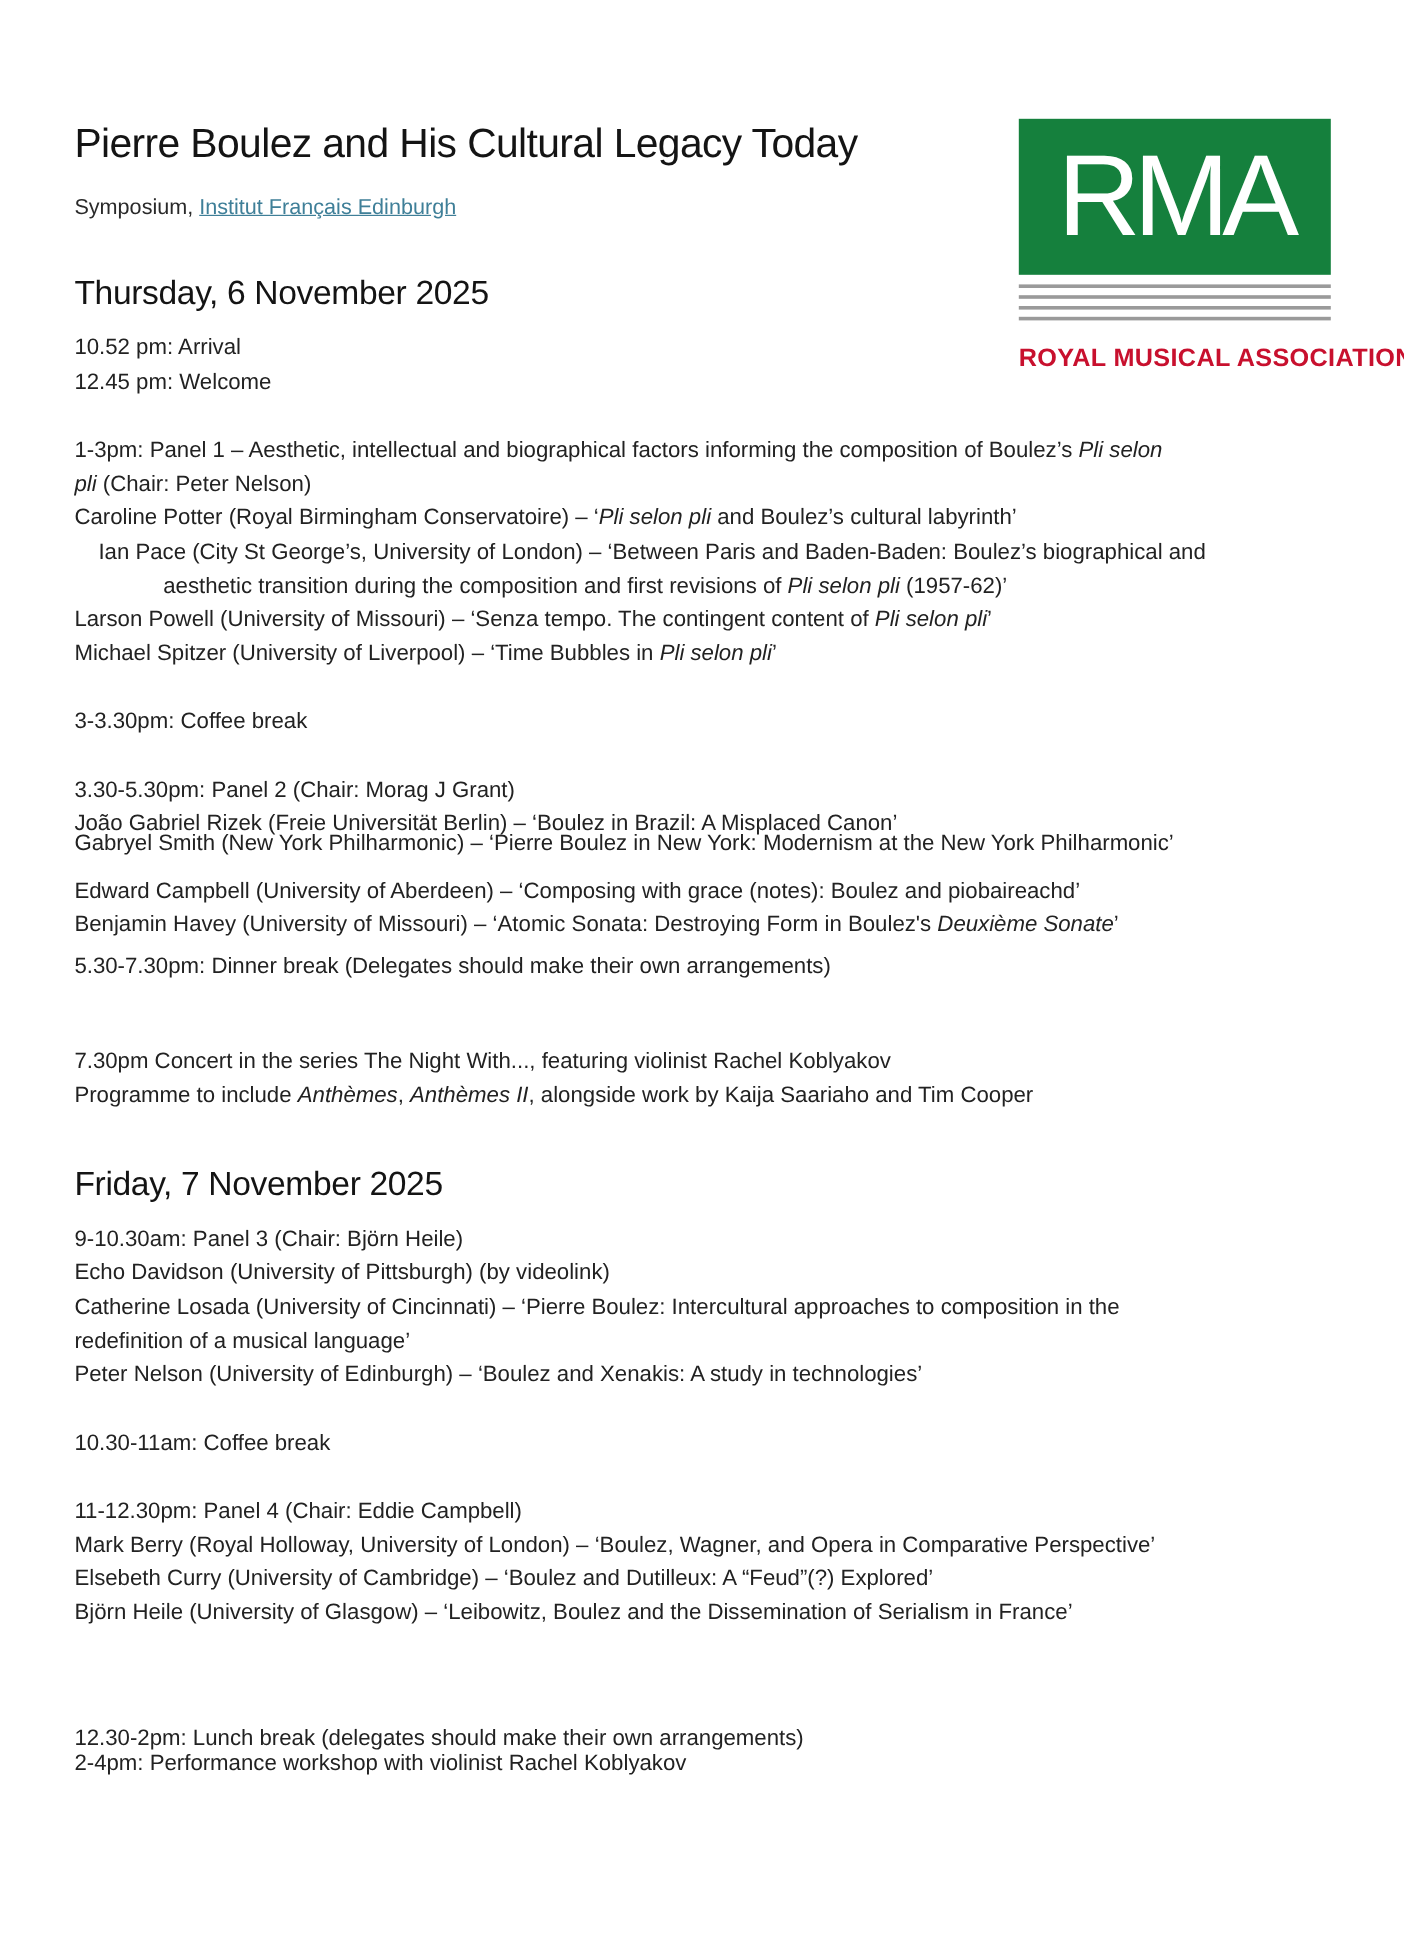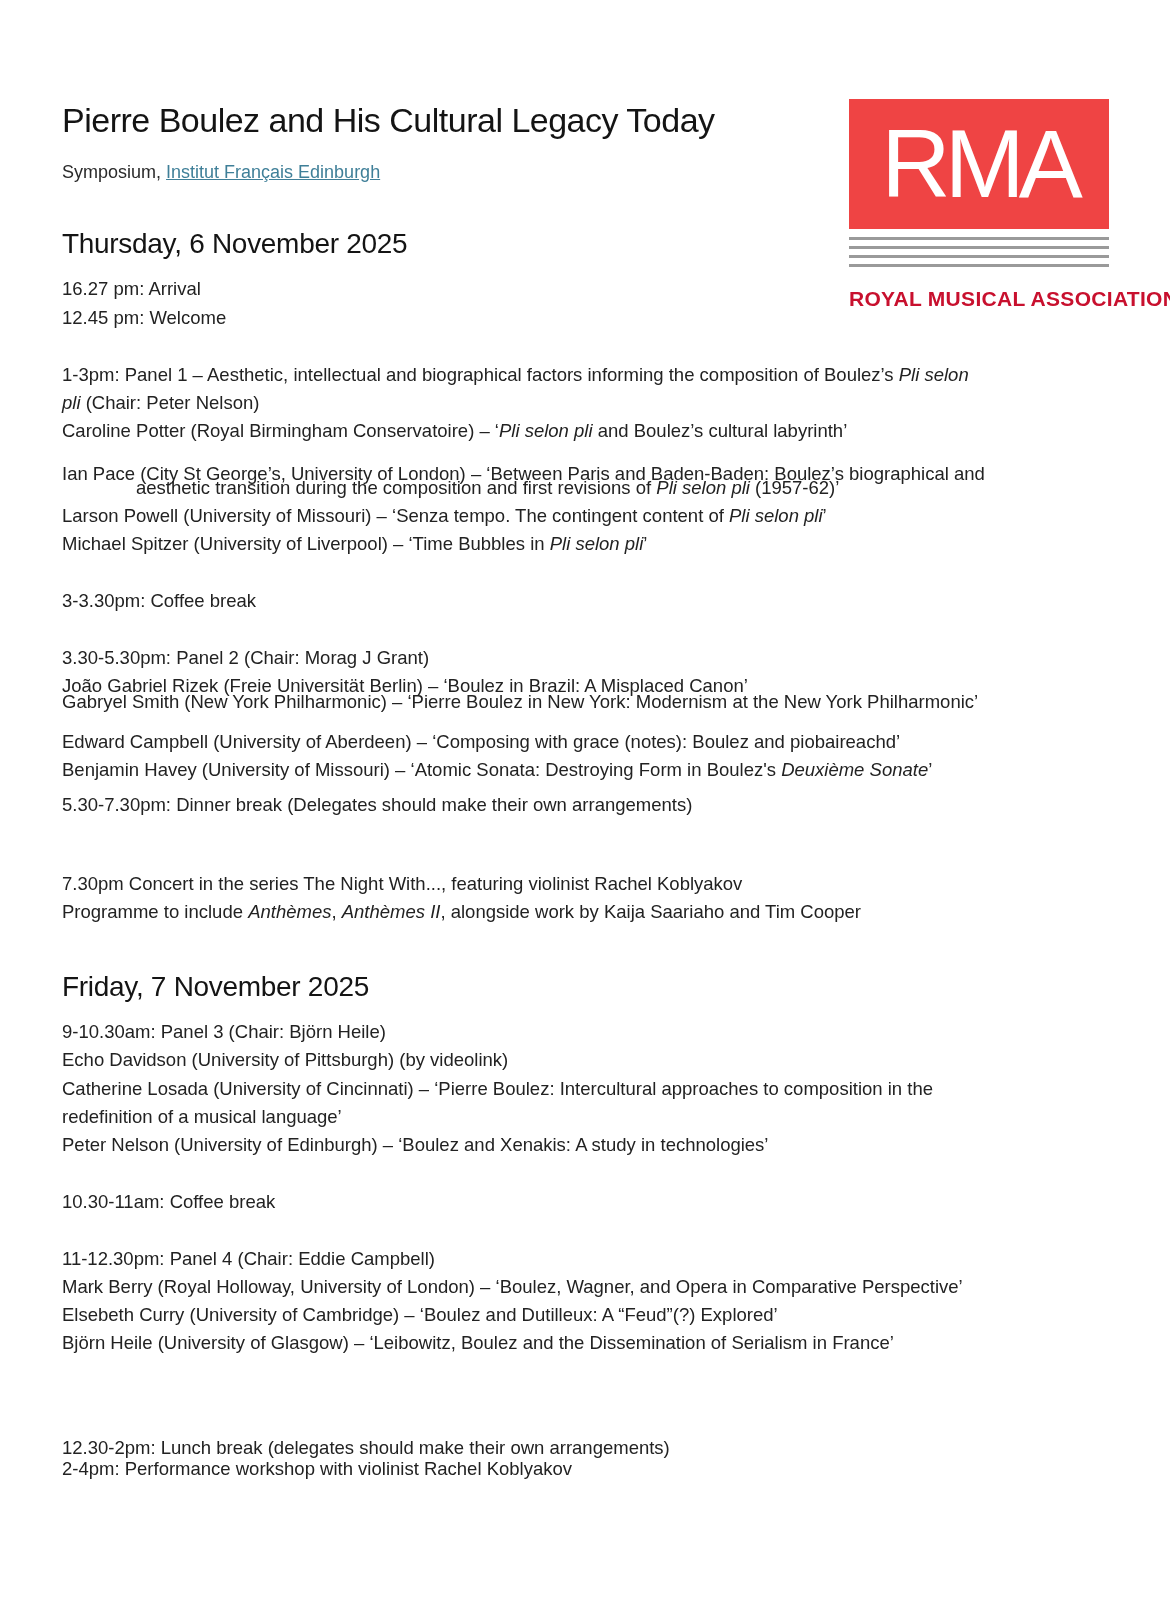--- a/index.html
+++ b/index.html
@@ -5,21 +5,21 @@
   html, body { margin: 0; padding: 0; background: #ffffff; }
   body { width: 1170px; height: 1623px; position: relative; overflow: hidden;
          font-family: "Liberation Sans", "DejaVu Sans", sans-serif; color: #1f1f1f; }
   .page { position: absolute; left: 0; top: 0; width: 1086px; height: 1623px; }
   .title { position: absolute; left: 62px; top: 98px; font-size: 34px; font-weight: 400;
            color: #141414; letter-spacing: -0.5px; margin: 0; line-height: 44px; }
   .subtitle { position: absolute; left: 62px; top: 160px; font-size: 18px; color: #2a2a2a;
               line-height: 24px; }
   .subtitle a { color: #3f7f98; text-decoration: underline; }
   .logo { position: absolute; left: 849px; top: 99px; width: 260px; }
-  .logo-box { width: 260px; height: 130px; background: #ef4444; display: flex;
+  .logo-box { width: 260px; height: 130px; background: #15803d; display: flex;
               align-items: center; justify-content: center; }
   .logo-box span { color: #fff; font-size: 96px; font-weight: 400; letter-spacing: -6px;
                    font-family: "Liberation Sans", sans-serif; line-height: 1; }
   .logo-lines { margin-top: 8px; }
   .logo-lines div { height: 3px; background: #9a9a9a; margin-bottom: 6px; }
   .logo-text { color: #c8102e; font-size: 21px; font-weight: 700; letter-spacing: 0.3px;
                margin-top: 20px; white-space: nowrap; }
   .day { position: absolute; left: 62px; font-size: 28px; color: #141414; margin: 0;
          font-weight: 400; letter-spacing: -0.3px; }
   .line { position: absolute; left: 62px; font-size: 18.5px; line-height: 24px; color: #222;
@@ -44,27 +44,27 @@
     <div class="logo-lines">
       <div></div>
         <div></div>
         <div></div>
         <div></div>
     </div>
     <div class="logo-text">ROYAL MUSICAL ASSOCIATION</div>
   </div>
 
   <h2 class="day" style="top:228px;">Thursday, 6 November 2025</h2>
-  <div class="line" style="top:277px;">16.27 pm: Arrival</div>
+  <div class="line" style="top:277px;">10.52 pm: Arrival</div>
   <div class="line" style="top:306px;">12.45 pm: Welcome</div>
 
   <div class="line" style="top:363px;"><span>1-3pm: Panel 1 – Aesthetic, intellectual and biographical factors informing the composition of Boulez’s </span><em>Pli selon</em></div>
   <div class="line" style="top:391px;"><em>pli</em><span> (Chair: Peter Nelson)</span></div>
   <div class="line" style="top:419px;"><span>Caroline Potter (Royal Birmingham Conservatoire) – ‘</span><em>Pli selon pli</em><span> and Boulez’s cultural labyrinth’</span></div>
-  <div class="line" style="top:462px;">Ian Pace (City St George’s, University of London) – ‘Between Paris and Baden-Baden: Boulez’s biographical and</div>
+  <div class="line" style="top:448px;margin-left:20px;">Ian Pace (City St George’s, University of London) – ‘Between Paris and Baden-Baden: Boulez’s biographical and</div>
   <div class="line indent" style="top:476px;"><span>aesthetic transition during the composition and first revisions of </span><em>Pli selon pli</em><span> (1957-62)’</span></div>
   <div class="line" style="top:504px;"><span>Larson Powell (University of Missouri) – ‘Senza tempo. The contingent content of </span><em>Pli selon pli</em><span>’</span></div>
   <div class="line" style="top:532px;"><span>Michael Spitzer (University of Liverpool) – ‘Time Bubbles in </span><em>Pli selon pli</em><span>’</span></div>
 
   <div class="line" style="top:589px;">3-3.30pm: Coffee break</div>
 
   <div class="line" style="top:646px;">3.30-5.30pm: Panel 2 (Chair: Morag J Grant)</div>
   <div class="line" style="top:674px;">João Gabriel Rizek (Freie Universität Berlin) – ‘Boulez in Brazil: A Misplaced Canon’</div>
   <div class="line" style="top:690px;">Gabryel Smith (New York Philharmonic) – ‘Pierre Boulez in New York: Modernism at the New York Philharmonic’</div>
   <div class="line" style="top:730px;">Edward Campbell (University of Aberdeen) – ‘Composing with grace (notes): Boulez and piobaireachd’</div>

